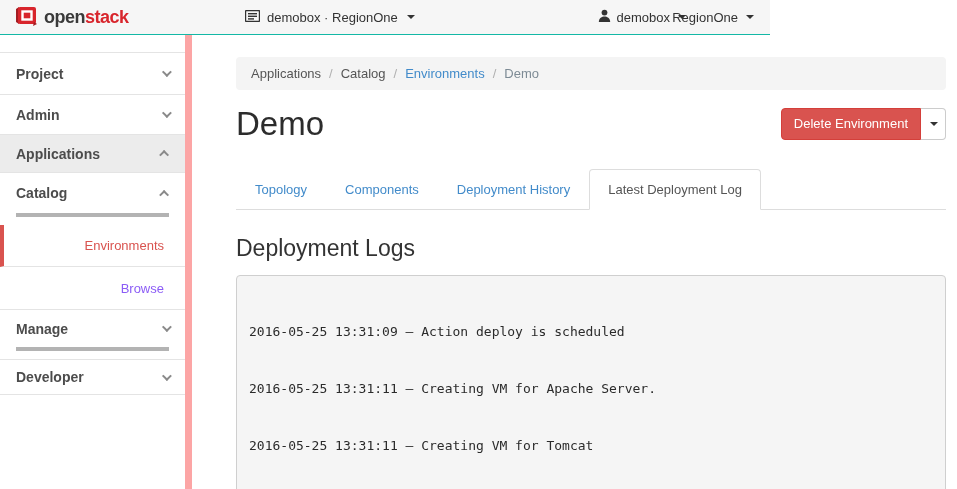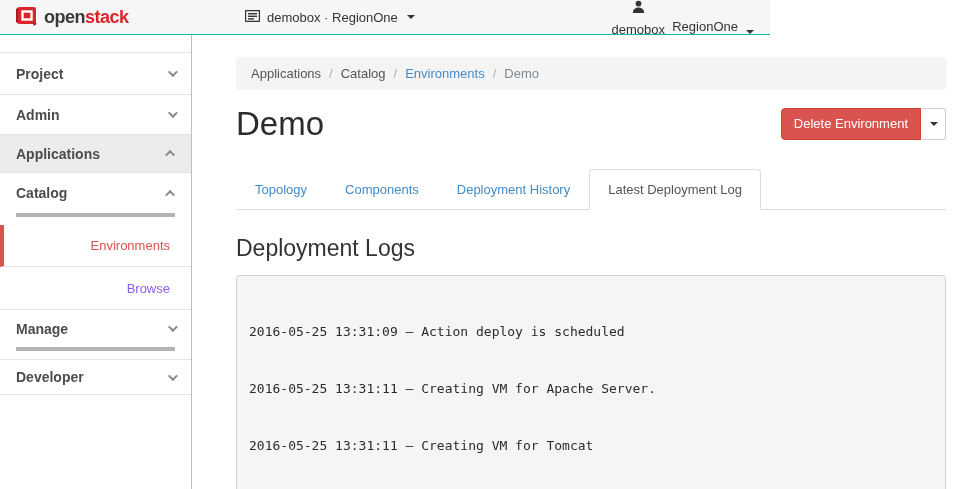--- a/index.html
+++ b/index.html
@@ -25,32 +25,32 @@
   .ctx-switcher {
     position: absolute; left: 245px; top: 0; height: 34px;
     display: flex; align-items: center; gap: 7px;
     font-size: 13px; color: #333; cursor: pointer; text-align: center;
   }
   .top-menu {
     position: absolute; top: 0; height: 34px;
     display: flex; align-items: center; gap: 6px;
     font-size: 13px; color: #333; cursor: pointer;
   }
-  .user-menu { right: 105px; flex-direction: column; }
-  .region-menu { right: 16px; align-items: flex-end; }
+  .user-menu { right: 84px; }
+  .region-menu { right: 16px; }
   .caret-down {
     display: inline-block; width: 0; height: 0;
     border-left: 4px solid transparent; border-right: 4px solid transparent;
     border-top: 4px solid #333; margin-left: 2px;
   }
 
   
   .sidebar {
     position: absolute; top: 35px; left: 0; width: 192px; bottom: 0;
-    background: #fff; border-right: 1px solid #fca5a5;
+    background: #fff; border-right: 7px solid #fca5a5;
   }
   .side-strip { height: 18px; border-bottom: 1px solid #e4e4e4; }
   .side-row {
     display: flex; align-items: center; justify-content: space-between;
     padding: 0 16px; height: 40px; border-bottom: 1px solid #e4e4e4;
     cursor: pointer; background: #fff;
   }
   .side-row .lbl { font-size: 14px; font-weight: bold; color: #4c4c4c; }
   .side-row.open-group { background: #ececec; }
   .side-row.no-border { border-bottom: none; }

